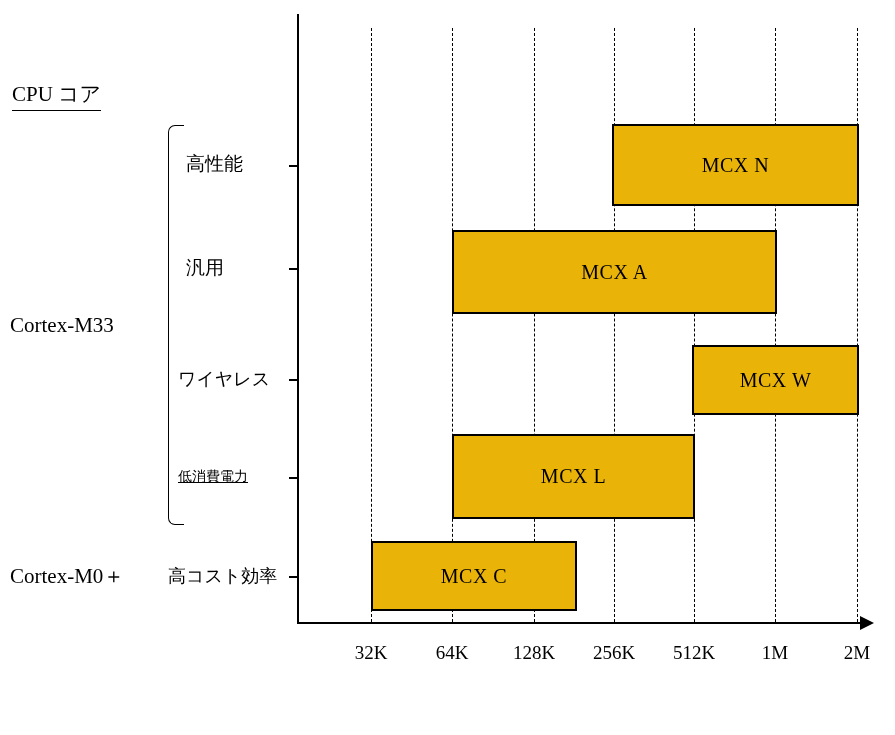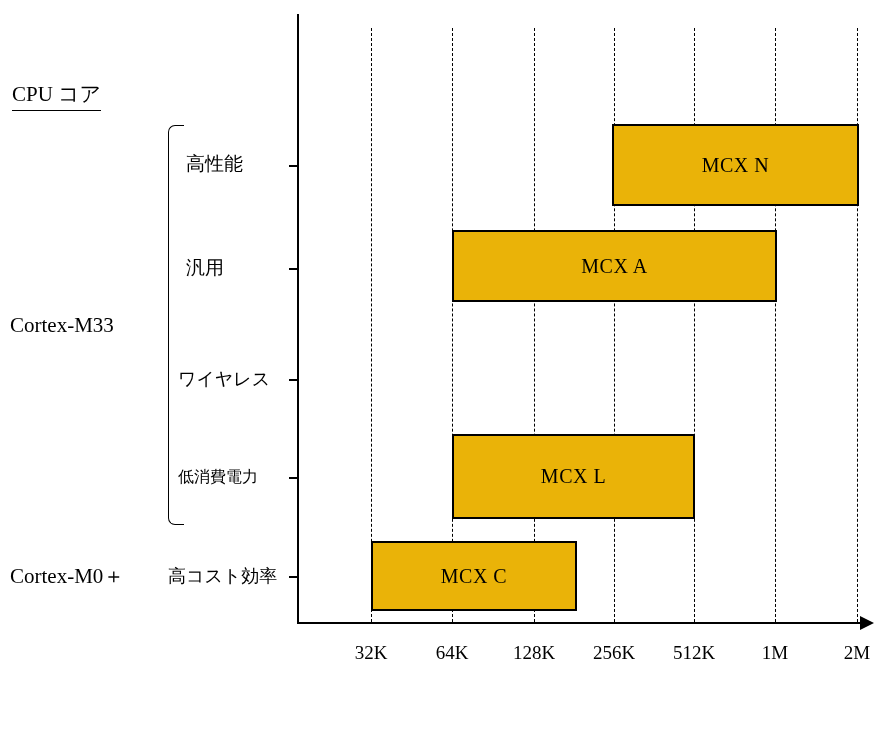--- a/index.html
+++ b/index.html
@@ -180,38 +180,41 @@
   <div class="tick-label" style="left:534px;">128K</div>
   <div class="tick-label" style="left:614px;">256K</div>
   <div class="tick-label" style="left:694px;">512K</div>
   <div class="tick-label" style="left:775px;">1M</div>
   <div class="tick-label" style="left:857px;">2M</div>
 
   <div class="bar" style="left:612px; top:124px; width:247px; height:82px;">
     <span class="bar-label">MCX N</span>
   </div>
 
-  <div class="bar" style="left:452px; top:230px; width:325px; height:72px;">
+  <div class="bar" style="left:452px; top:230px; width:325px; height:84px;">
     <span class="bar-label">MCX A</span>
   </div>
 
+  <div class="bar" style="left:692px; top:345px; width:167px; height:70px;">
+    <span class="bar-label">MCX W</span>
+  </div>
 
   <div class="bar" style="left:452px; top:434px; width:243px; height:85px;">
     <span class="bar-label">MCX L</span>
   </div>
 
   <div class="bar" style="left:371px; top:541px; width:206px; height:70px;">
     <span class="bar-label">MCX C</span>
   </div>
 
   <div id="m33-brace"></div>
 
   <div class="row-label" style="left:186px; top:164px;">高性能</div>
   <div class="row-label" style="left:186px; top:268px;">汎用</div>
   <div class="row-label" style="left:178px; top:379px; font-size:18px;">ワイヤレス</div>
-  <div class="row-label" style="left:178px; top:477px; font-size:16px;">低消費電力</div>
+  <div class="row-label" style="left:178px; top:477px; font-size:14px;text-decoration:underline;">低消費電力</div>
   <div class="row-label" style="left:168px; top:576px; font-size:18px;">高コスト効率</div>
 
   <div class="group-label" style="left:10px; top:325px;">Cortex-M33</div>
   <div class="group-label" style="left:10px; top:576px;">Cortex-M0＋</div>
 
 
 </div>
 
 </body></html>

